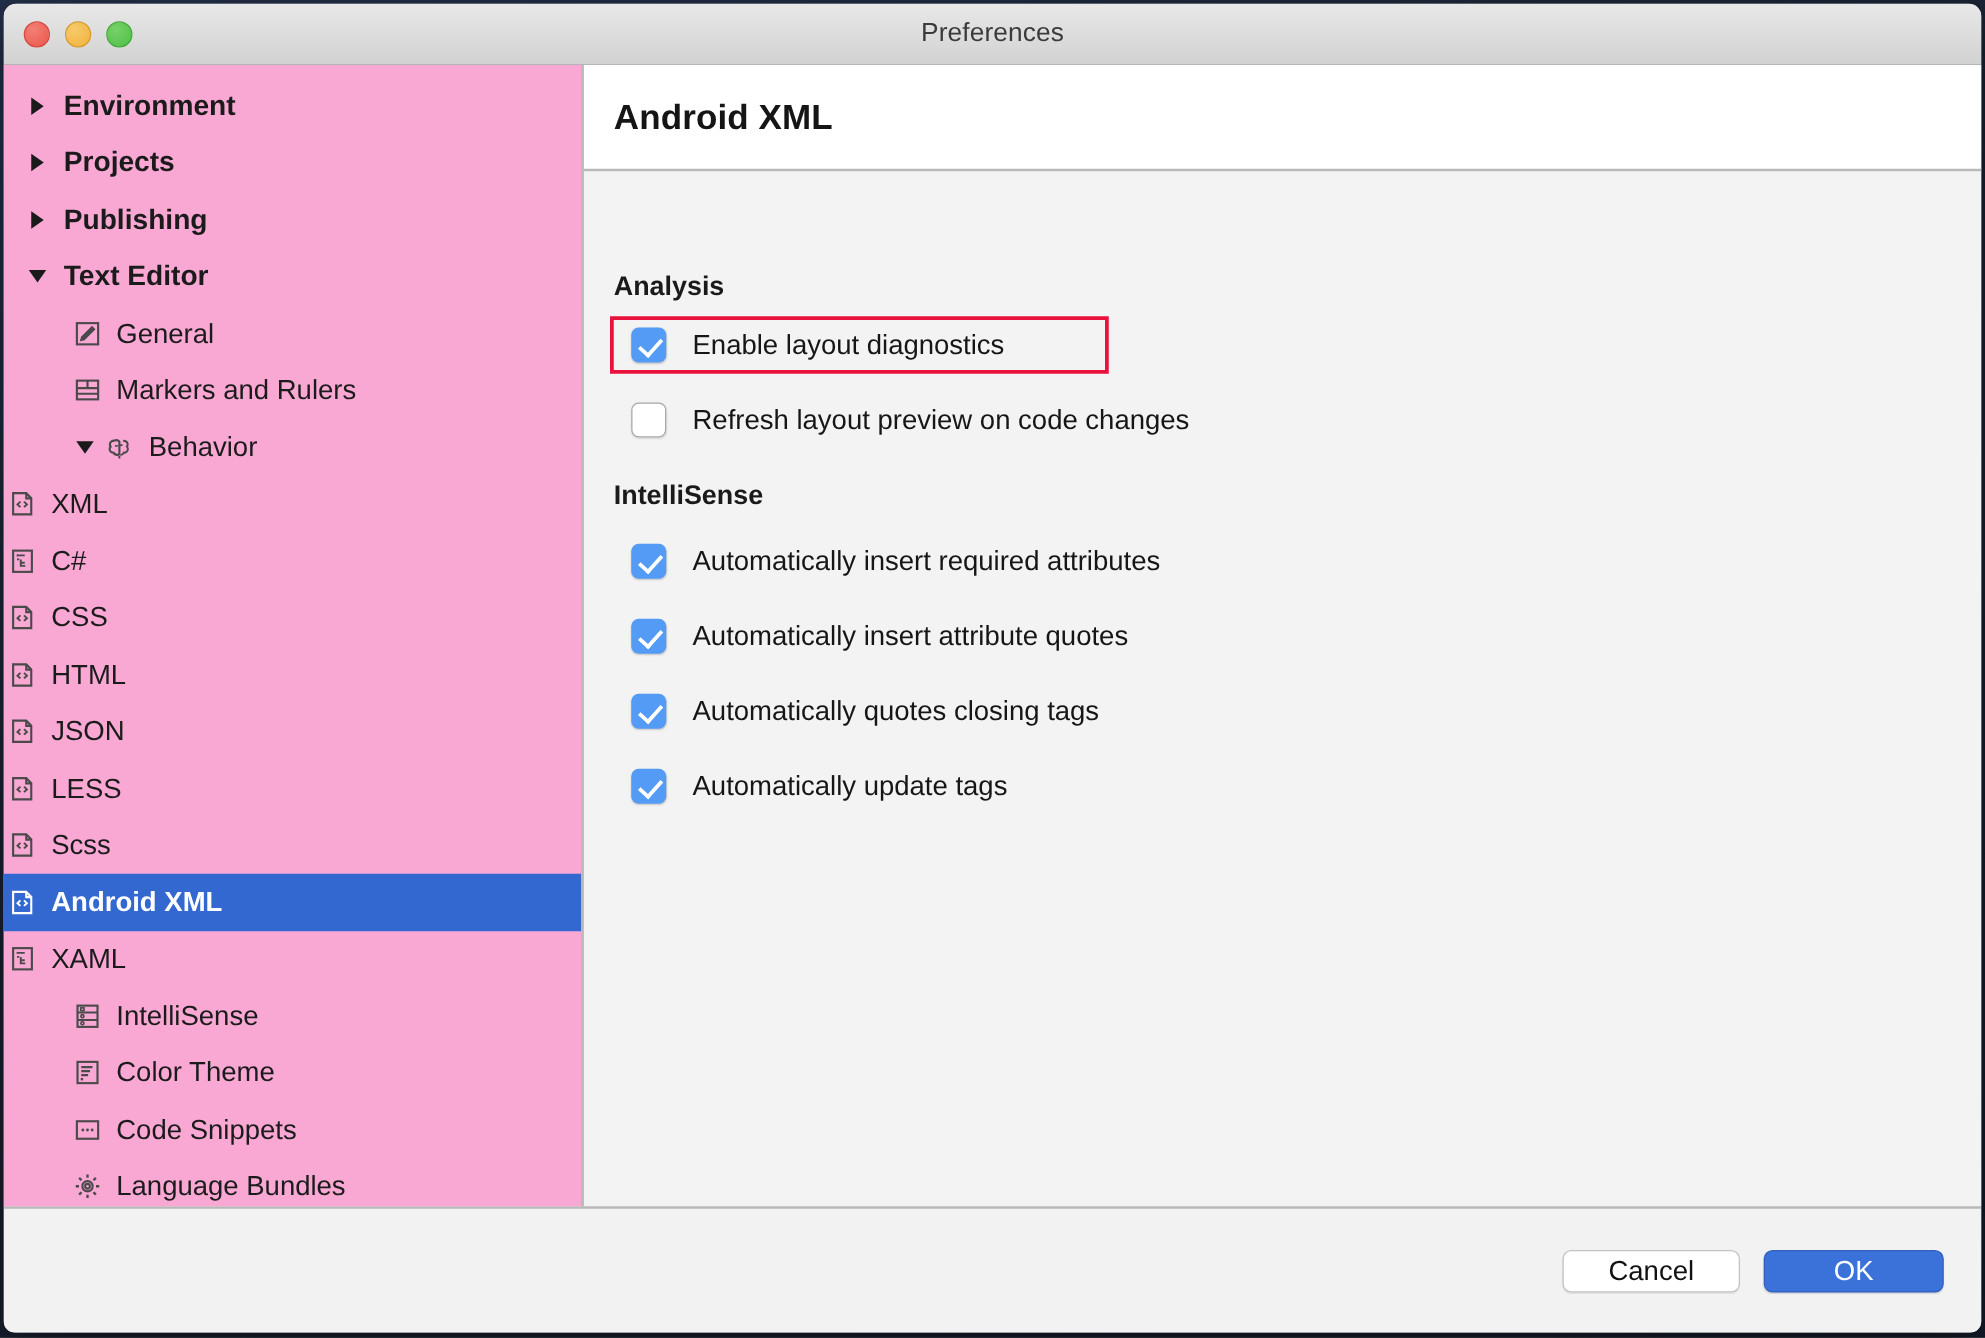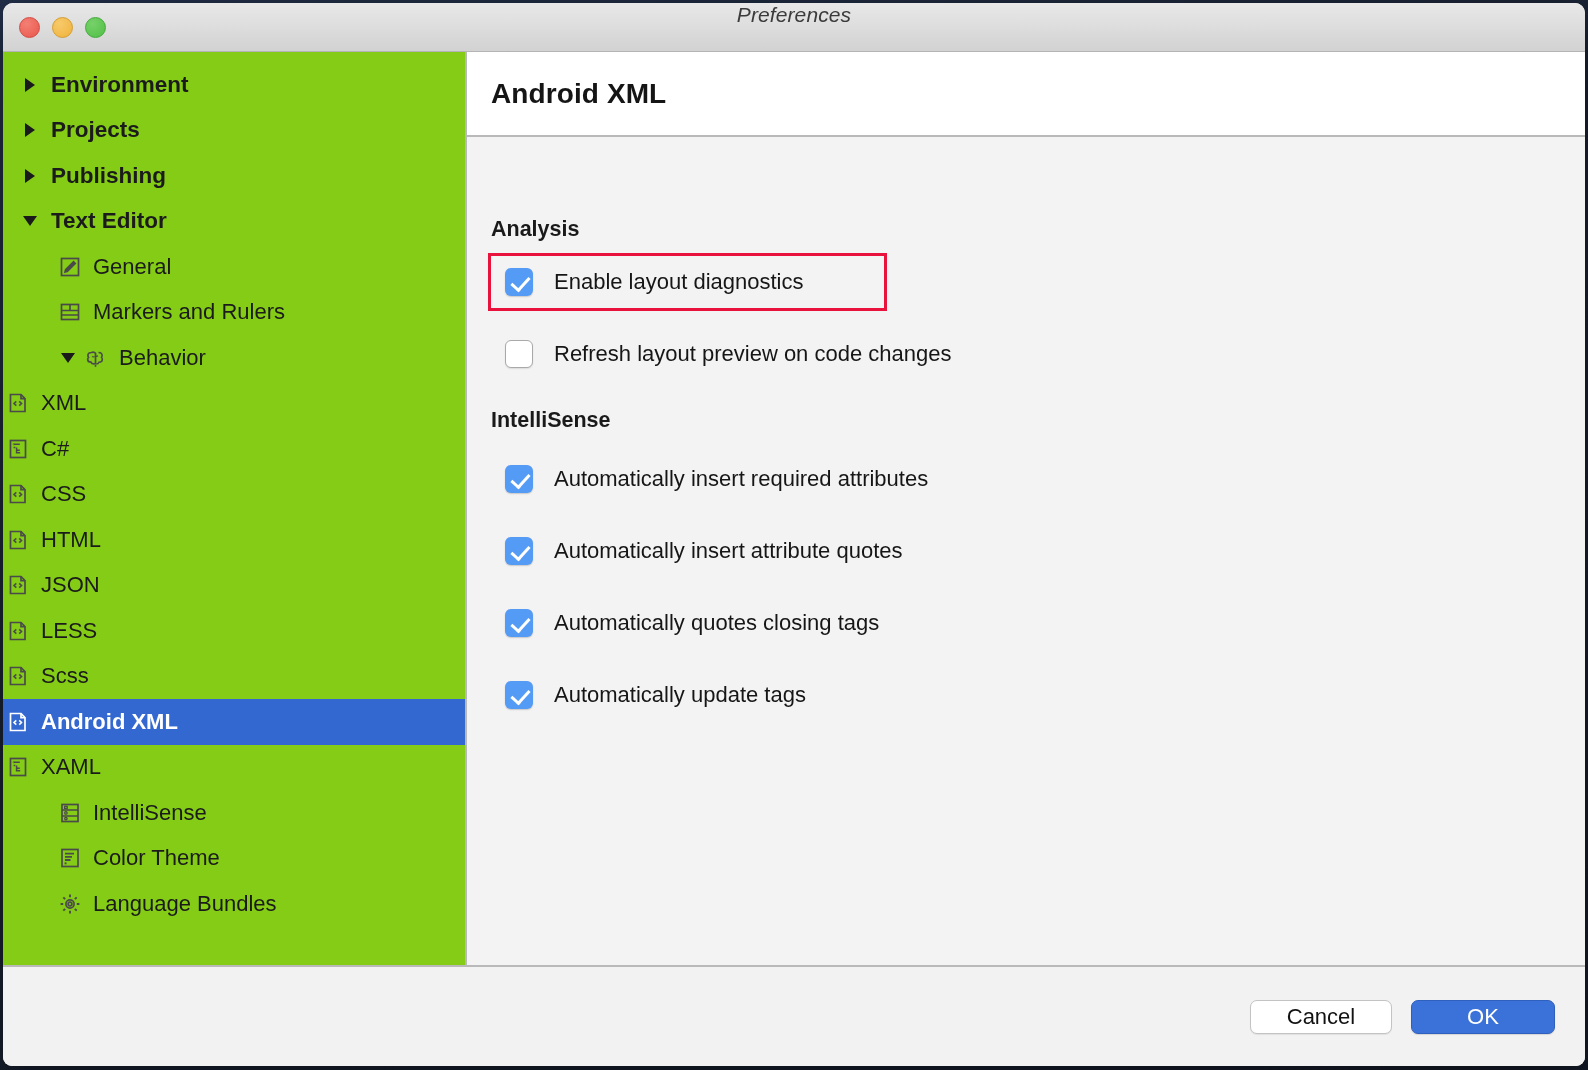--- a/index.html
+++ b/index.html
@@ -36,23 +36,22 @@
   }
 
   
   .titlebar {
     position: relative;
     height: 49px;
     flex: 0 0 49px;
     background: linear-gradient(to bottom, #e8e8e8 0%, #dcdcdc 55%, #d2d2d2 100%);
     border-bottom: 1px solid #b4b4b4;
     display: flex;
-    align-items: flex-start;
+    align-items: center;
     justify-content: center;
-    font-style: italic;
   }
   .traffic {
     position: absolute;
     left: 16px;
     top: 0;
     height: 49px;
     display: flex;
     align-items: center;
     gap: 12px;
   }
@@ -76,21 +75,21 @@
     flex: 1 1 auto;
     display: flex;
     min-height: 0;
     background: #ffffff;
   }
 
   
   .sidebar {
     width: 464px;
     flex: 0 0 464px;
-    background: #84cc16;
+    background: #f9a8d4;
     border-right: 2px solid #b9b9b9;
     position: relative;
     padding-top: 10px;
     overflow: hidden;
   }
 
   .nav-row {
     height: 45.5px;
     display: flex;
     align-items: center;
@@ -173,21 +172,21 @@
     font-size: 21.5px;
     font-weight: bold;
     color: #1a1a1a;
     margin-bottom: 14px;
   }
   .group-title.second { margin-top: 28px; }
 
   .cb-row {
     display: flex;
     align-items: center;
-    height: 52px;
+    height: 40px;
     padding-left: 14px;
     position: relative;
   }
   .cb-row.spaced { margin-top: 20px; }
   .cb-row.highlight {
     outline: 3px solid #e8123c;
     outline-offset: 0;
     width: 393px;
   }
 
@@ -438,20 +437,31 @@
         </div>
         <div class="nav-row ind-1">
           <span class="ico ic">
             <svg width="26" height="26" viewBox="0 0 26 26" fill="none" stroke="currentColor" stroke-width="1.7">
               <rect x="5" y="4.5" width="16" height="17"></rect>
               <path d="M8 8.6h9M8 11.8h7M8 15h5.5" stroke-width="1.8"></path>
               <rect x="7.6" y="17.4" width="1.9" height="1.9" fill="currentColor" stroke="none"></rect>
             </svg>
           </span>
           <span class="lbl">Color Theme</span>
+        </div>
+        <div class="nav-row ind-1">
+          <span class="ico ic">
+            <svg width="26" height="26" viewBox="0 0 26 26" fill="none" stroke="currentColor" stroke-width="1.7">
+              <rect x="4.5" y="6" width="17" height="14"></rect>
+              <circle cx="9.3" cy="13" r="1.15" fill="currentColor" stroke="none"></circle>
+              <circle cx="13" cy="13" r="1.15" fill="currentColor" stroke="none"></circle>
+              <circle cx="16.7" cy="13" r="1.15" fill="currentColor" stroke="none"></circle>
+            </svg>
+          </span>
+          <span class="lbl">Code Snippets</span>
         </div>
         <div class="nav-row ind-1">
           <span class="ico ic">
             <svg width="26" height="26" viewBox="0 0 26 26" fill="none" stroke="currentColor" stroke-width="1.7">
               <circle cx="13" cy="13" r="4.1"></circle>
               <circle cx="13" cy="13" r="1.9"></circle>
               <path d="M13 3.6v2.6M13 19.8v2.6M3.6 13h2.6M19.8 13h2.6M6.3 6.3l1.9 1.9M17.8 17.8l1.9 1.9M19.7 6.3l-1.9 1.9M8.2 17.8l-1.9 1.9" stroke-width="1.9"></path>
             </svg>
           </span>
           <span class="lbl">Language Bundles</span>

